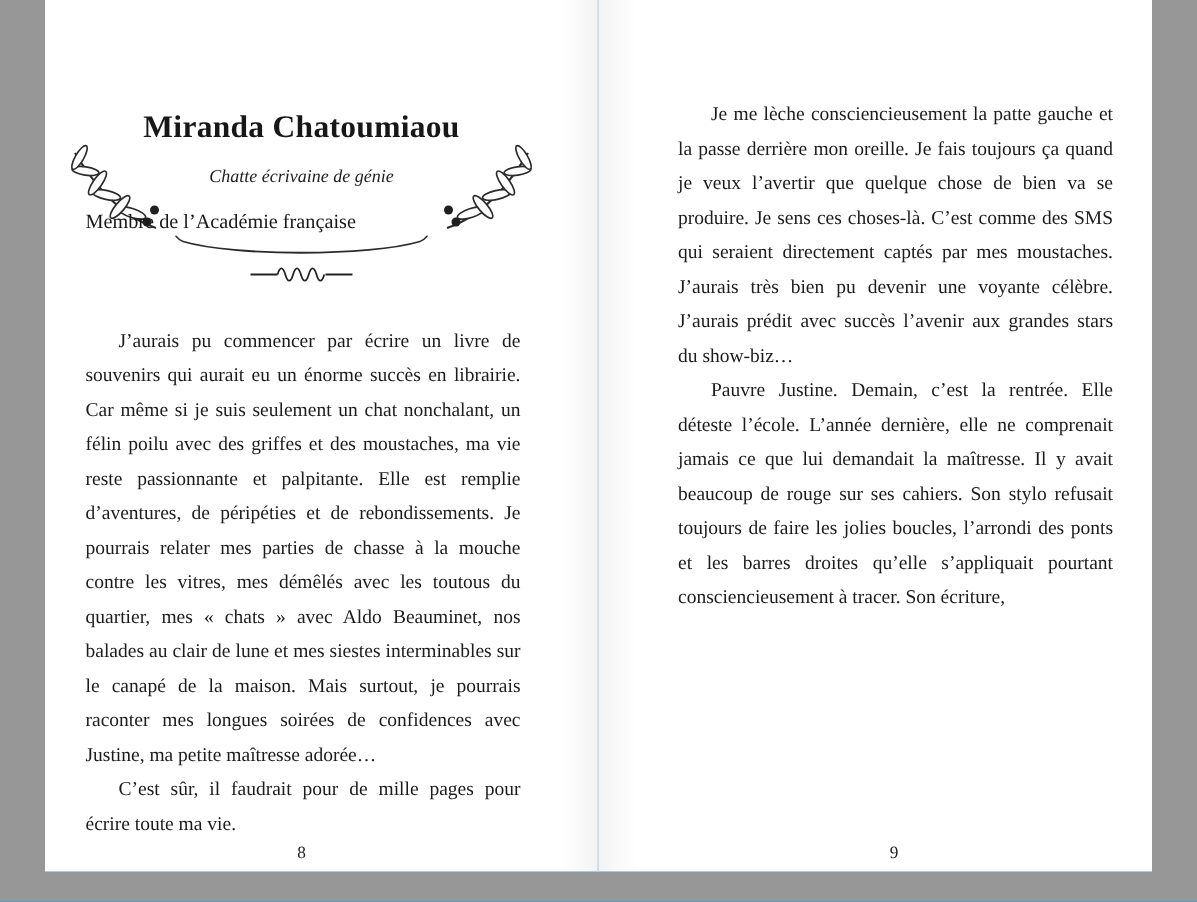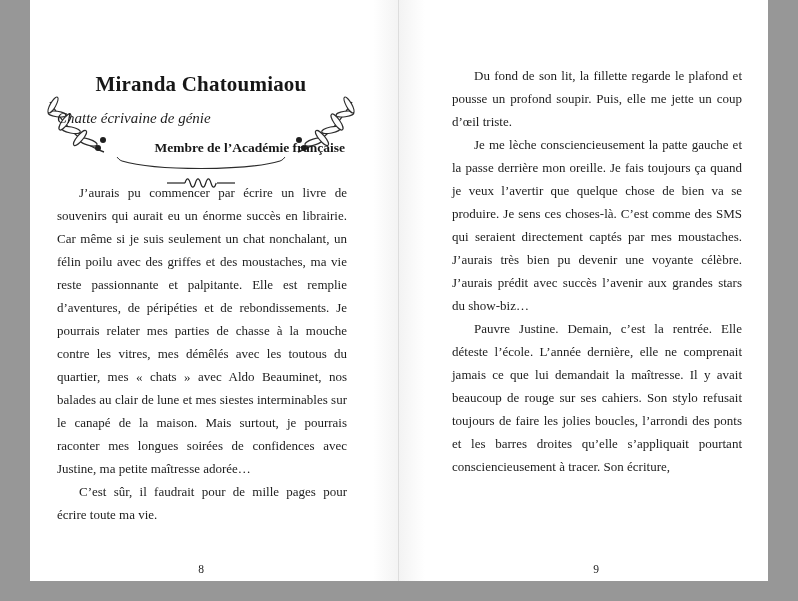--- a/index.html
+++ b/index.html
@@ -25,34 +25,34 @@
     background: #dddddd;
   }
   .title {
     position: absolute; top: 72px; left: 27px; width: 288px;
     margin: 0; text-align: center;
     font-size: 21px; font-weight: 700; letter-spacing: .2px;
     color: #171717;
   }
   .subtitle {
     position: absolute; top: 110px; left: 27px; width: 288px;
-    text-align: left; font-style: italic;
-    font-size: 15px; color: #1d1d1d;
+    text-align: center; font-style: italic;
+    font-size: 12px; color: #1d1d1d;
   }
   .membership {
     position: absolute; top: 140px; left: 27px; width: 288px;
-    text-align: right; font-weight: 700;
+    text-align: left; font-weight: 400;
     font-size: 13.5px; color: #171717;
   }
   .branch-left  { position: absolute; top: 92px; left: 10px; }
   .branch-right { position: absolute; top: 92px; left: 264px; transform: scaleX(-1); }
   .swash   { position: absolute; top: 157px; left: 86px; }
   .divider { position: absolute; top: 175px; left: 136px; }
   .body-text { position: absolute; width: 290px; }
-  .body-left  { top: 181px; left: 27px; }
+  .body-left  { top: 215px; left: 27px; }
   .body-right { top: 64px;  left: 53px; }
   .para {
     margin: 0;
     text-indent: 22px;
     text-align: justify;
     font-size: 13px;
     line-height: 23px;
     color: #1c1c1c;
     hyphens: auto; -webkit-hyphens: auto;
   }
@@ -122,21 +122,20 @@
     <div class="body-text body-left">
         <p class="para">J’aurais pu commencer par écrire un livre de souvenirs qui aurait eu un énorme succès en librairie. Car même si je suis seulement un chat nonchalant, un félin poilu avec des griffes et des moustaches, ma vie reste passionnante et palpitante. Elle est remplie d’aventures, de péripéties et de rebondissements. Je pourrais relater mes parties de chasse à la mouche contre les vitres, mes démêlés avec les toutous du quartier, mes « chats » avec Aldo Beauminet, nos balades au clair de lune et mes siestes interminables sur le canapé de la maison. Mais surtout, je pourrais raconter mes longues soirées de confidences avec Justine, ma petite maîtresse adorée…</p>
         <p class="para">C’est sûr, il faudrait pour de mille pages pour écrire toute ma vie.</p>
       </div>
 
     <div class="pagenum">8</div>
   </div>
 
   <div class="page page-right">
     <div class="body-text body-right">
-        <p class="para">Du fond de son lit, la fillette regarde le plafond et pousse un profond soupir. Puis, elle me jette un coup d’œil triste.</p>
         <p class="para">Je me lèche consciencieusement la patte gauche et la passe derrière mon oreille. Je fais toujours ça quand je veux l’avertir que quelque chose de bien va se produire. Je sens ces choses-là. C’est comme des SMS qui seraient directement captés par mes moustaches. J’aurais très bien pu devenir une voyante célèbre. J’aurais prédit avec succès l’avenir aux grandes stars du show-biz…</p>
         <p class="para">Pauvre Justine. Demain, c’est la rentrée. Elle déteste l’école. L’année dernière, elle ne comprenait jamais ce que lui demandait la maîtresse. Il y avait beaucoup de rouge sur ses cahiers. Son stylo refusait toujours de faire les jolies boucles, l’arrondi des ponts et les barres droites qu’elle s’appliquait pourtant consciencieusement à tracer. Son écriture,</p>
       </div>
 
     <div class="pagenum pagenum-right">9</div>
   </div>
 
   <div class="spine" style="background: rgb(221, 221, 221);"></div>
 </div>
 

